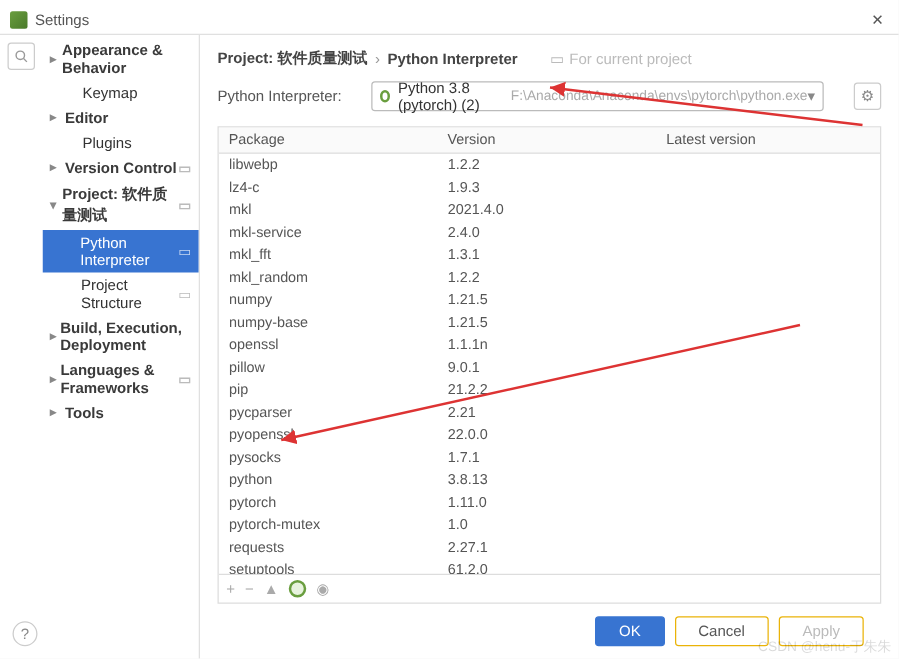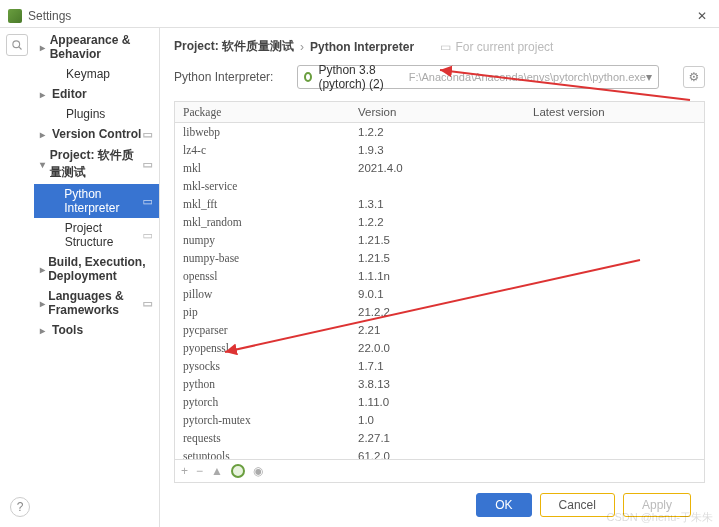--- a/index.html
+++ b/index.html
@@ -33,21 +33,21 @@
 .interp-label { color: #555; }
 .interp-select { flex: 1; height: 24px; border: 1px solid #bbb; border-radius: 3px; display: flex; align-items: center; padding: 0 6px; background: #fff; position: relative; }
 .interp-select .circle { width: 10px; height: 10px; border: 2px solid #6a9e3f; border-radius: 50%; margin-right: 6px; }
 .interp-select .name { color: #333; }
 .interp-select .path { color: #aaa; margin-left: 6px; font-size: 11px; }
 .interp-select .dd { margin-left: auto; color: #888; }
 .gear { width: 22px; height: 22px; border: 1px solid #ccc; border-radius: 3px; display: flex; align-items: center; justify-content: center; color: #888; }
 .pkg-table { flex: 1; border: 1px solid #ddd; display: flex; flex-direction: column; overflow: hidden; }
 .pkg-header { display: flex; border-bottom: 1px solid #ddd; background: #fafafa; }
 .pkg-header .col { padding: 4px 8px; color: #555; font-size: 11.5px; }
-.col-pkg { width: 175px; font-family: Liberation Serif, serif; }
+.col-pkg { width: 175px; }
 .col-ver { width: 175px; }
 .col-lat { flex: 1; }
 .pkg-body { flex: 1; overflow: auto; }
 .pkg-row { display: flex; padding: 2px 0; }
 .pkg-row .col { padding: 1px 8px; color: #555; font-size: 11.5px; }
 .pkg-toolbar { display: flex; align-items: center; gap: 8px; padding: 4px 6px; border-top: 1px solid #ddd; color: #aaa; }
 .pkg-toolbar span { cursor: pointer; }
 .pkg-toolbar .circ { width: 14px; height: 14px; border: 2px solid #6a9e3f; border-radius: 50%; display: inline-block; background: #e8f3de; }
 .footer { display: flex; justify-content: flex-end; align-items: center; gap: 8px; padding: 10px 14px; }
 .btn { height: 24px; padding: 0 18px; border: 1px solid #eab308; border-radius: 3px; background: #fff; color: #555; display: flex; align-items: center; cursor: pointer; }
@@ -163,20 +163,21 @@
               <div class="col col-ver">1.9.3</div>
               <div class="col col-lat"></div>
             </div>
             <div class="pkg-row">
               <div class="col col-pkg">mkl</div>
               <div class="col col-ver">2021.4.0</div>
               <div class="col col-lat"></div>
             </div>
             <div class="pkg-row">
               <div class="col col-pkg">mkl-service</div>
+              <div class="col col-ver">2.4.0</div>
               <div class="col col-lat"></div>
             </div>
             <div class="pkg-row">
               <div class="col col-pkg">mkl_fft</div>
               <div class="col col-ver">1.3.1</div>
               <div class="col col-lat"></div>
             </div>
             <div class="pkg-row">
               <div class="col col-pkg">mkl_random</div>
               <div class="col col-ver">1.2.2</div>

